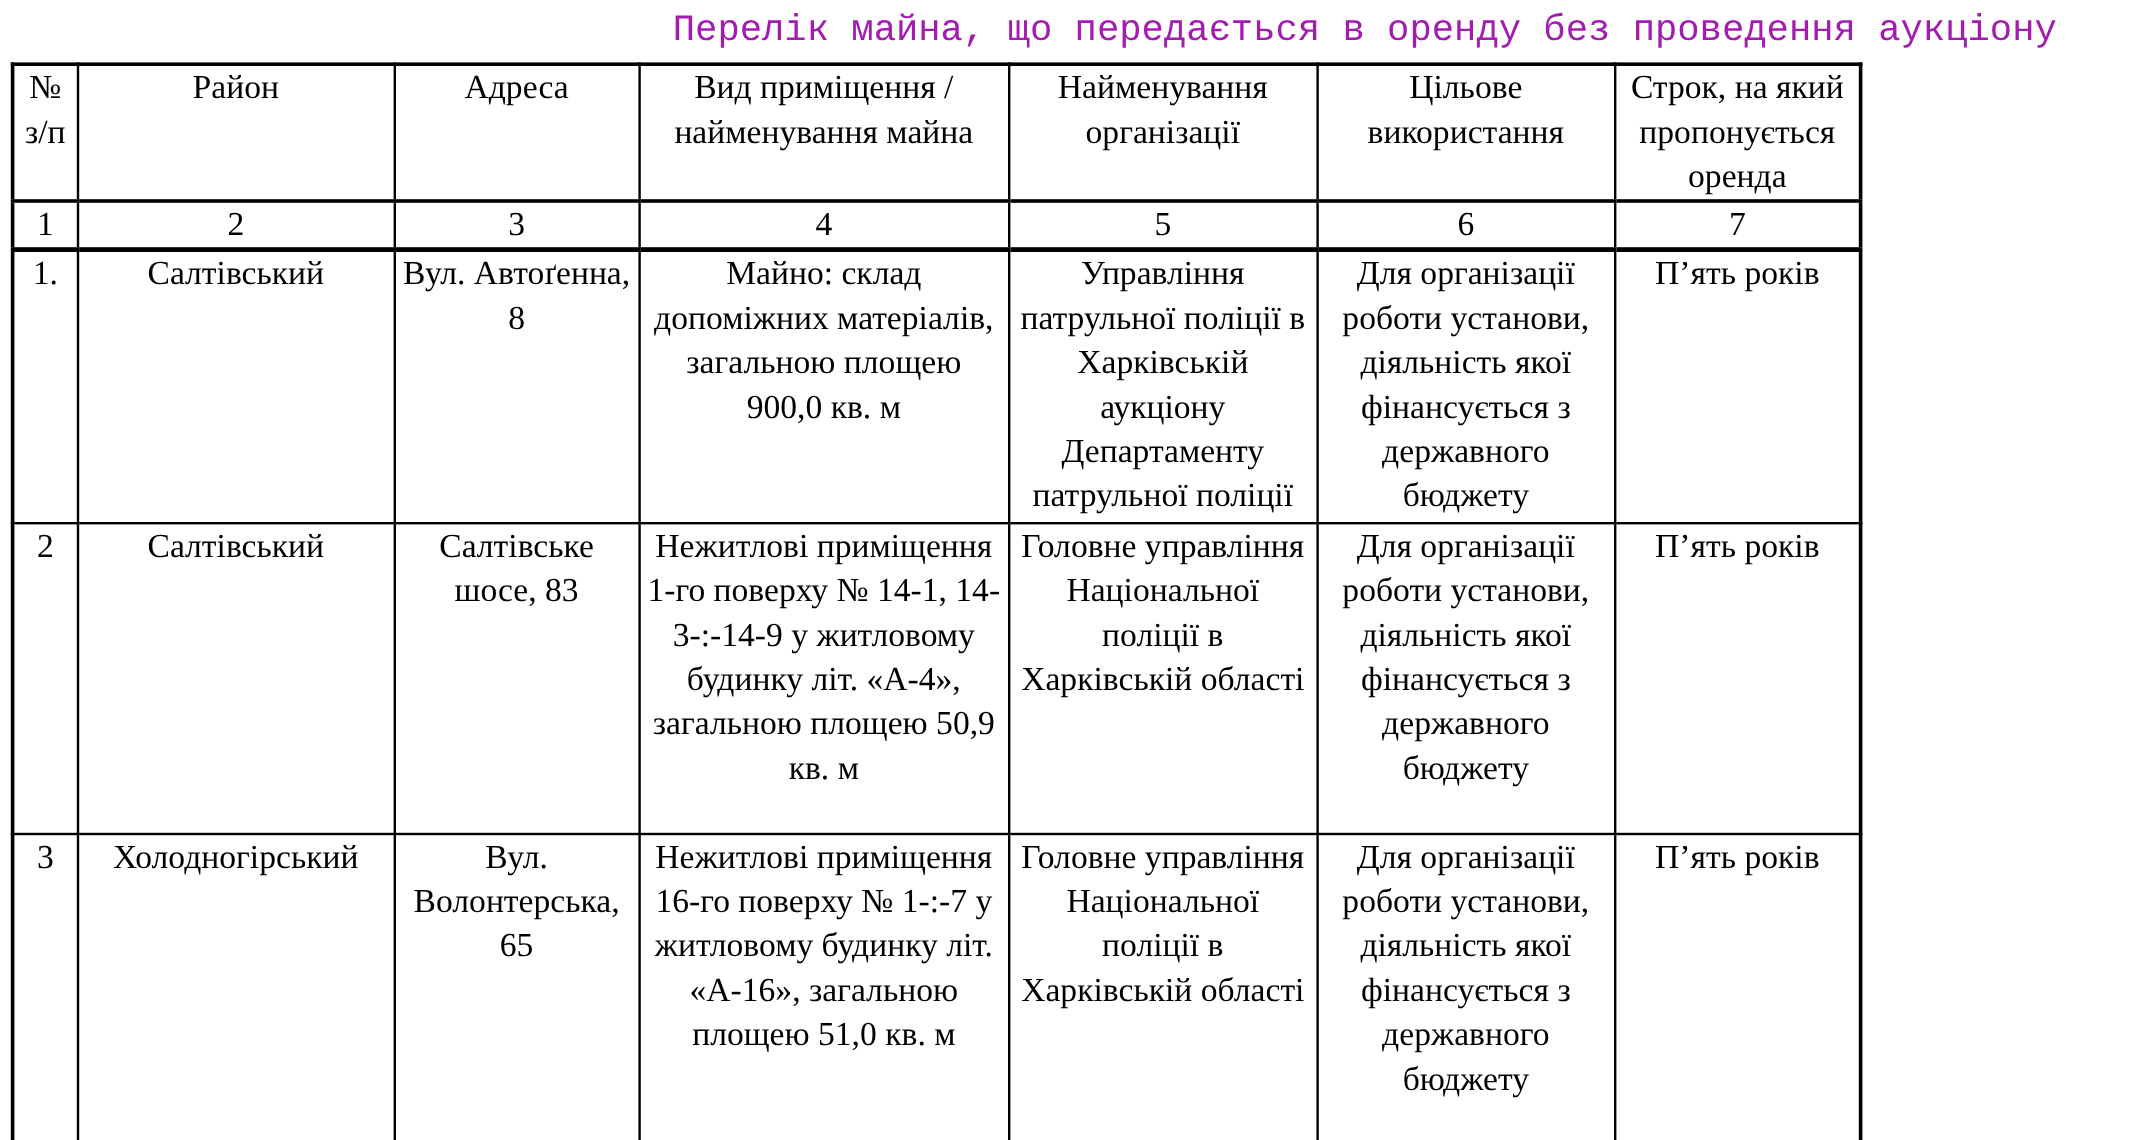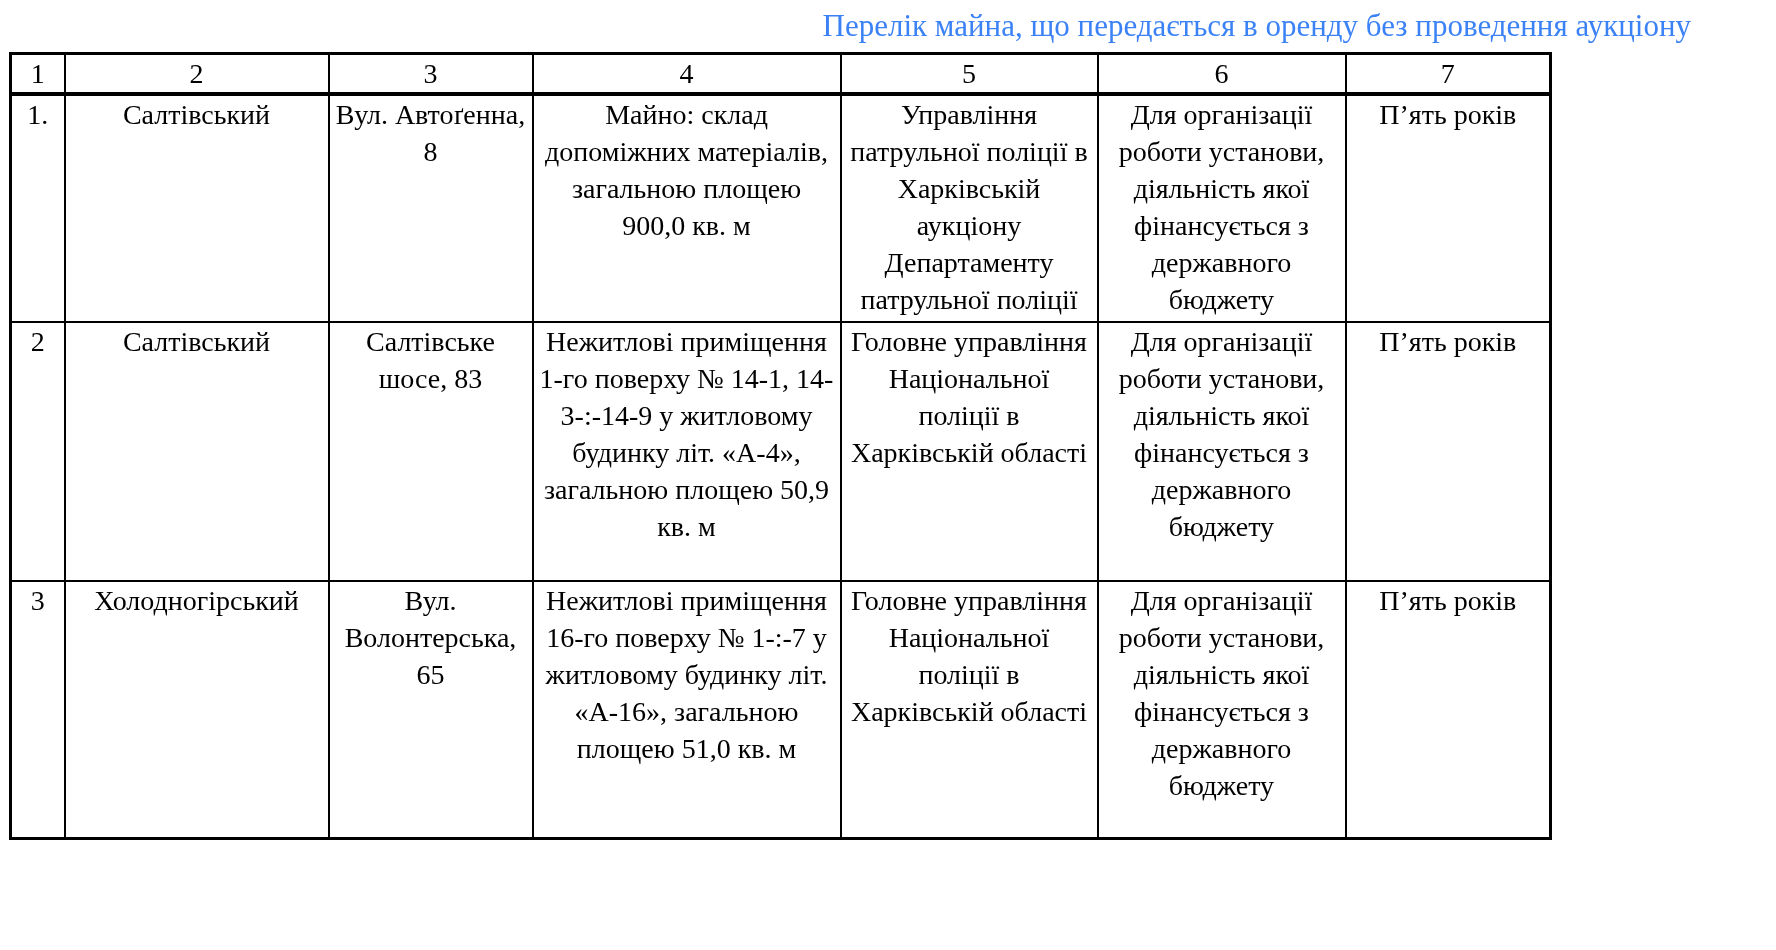--- a/index.html
+++ b/index.html
@@ -11,25 +11,26 @@
     width: 1776px;
     height: 950px;
     position: relative;
     overflow: hidden;
     font-family: "Liberation Serif", serif;
     color: #000000;
   }
   .doc-title {
     position: absolute;
     top: 6px;
-    right: 85px;
+    right: 62px;
     font-size: 31px;
     line-height: 40px;
     white-space: nowrap;
-    color: #3b82f6;
+    color: #a21caf;
+    font-family: Liberation Mono, monospace;
   }
   table.lease-table {
     position: absolute;
     left: 9px;
     top: 52px;
     width: 1540px;
     table-layout: fixed;
     border-collapse: collapse;
     border: 3px solid #000000;
     font-size: 28px;
@@ -66,20 +67,29 @@
     <col style="width:54px">
     <col style="width:264px">
     <col style="width:204px">
     <col style="width:308px">
     <col style="width:257px">
     <col style="width:248px">
     <col style="width:205px">
   </colgroup>
 
   <tbody>
+      <tr class="header-row">
+    <th>№ з/п</th>
+    <th>Район</th>
+    <th>Адреса</th>
+    <th class="col-premises">Вид приміщення / найменування майна</th>
+    <th>Найменування організації</th>
+    <th>Цільове використання</th>
+    <th>Строк, на який пропонується оренда</th>
+  </tr>
 
   <tr class="num-row">
     <td>1</td>
     <td>2</td>
     <td>3</td>
     <td>4</td>
     <td>5</td>
     <td>6</td>
     <td>7</td>
   </tr>

